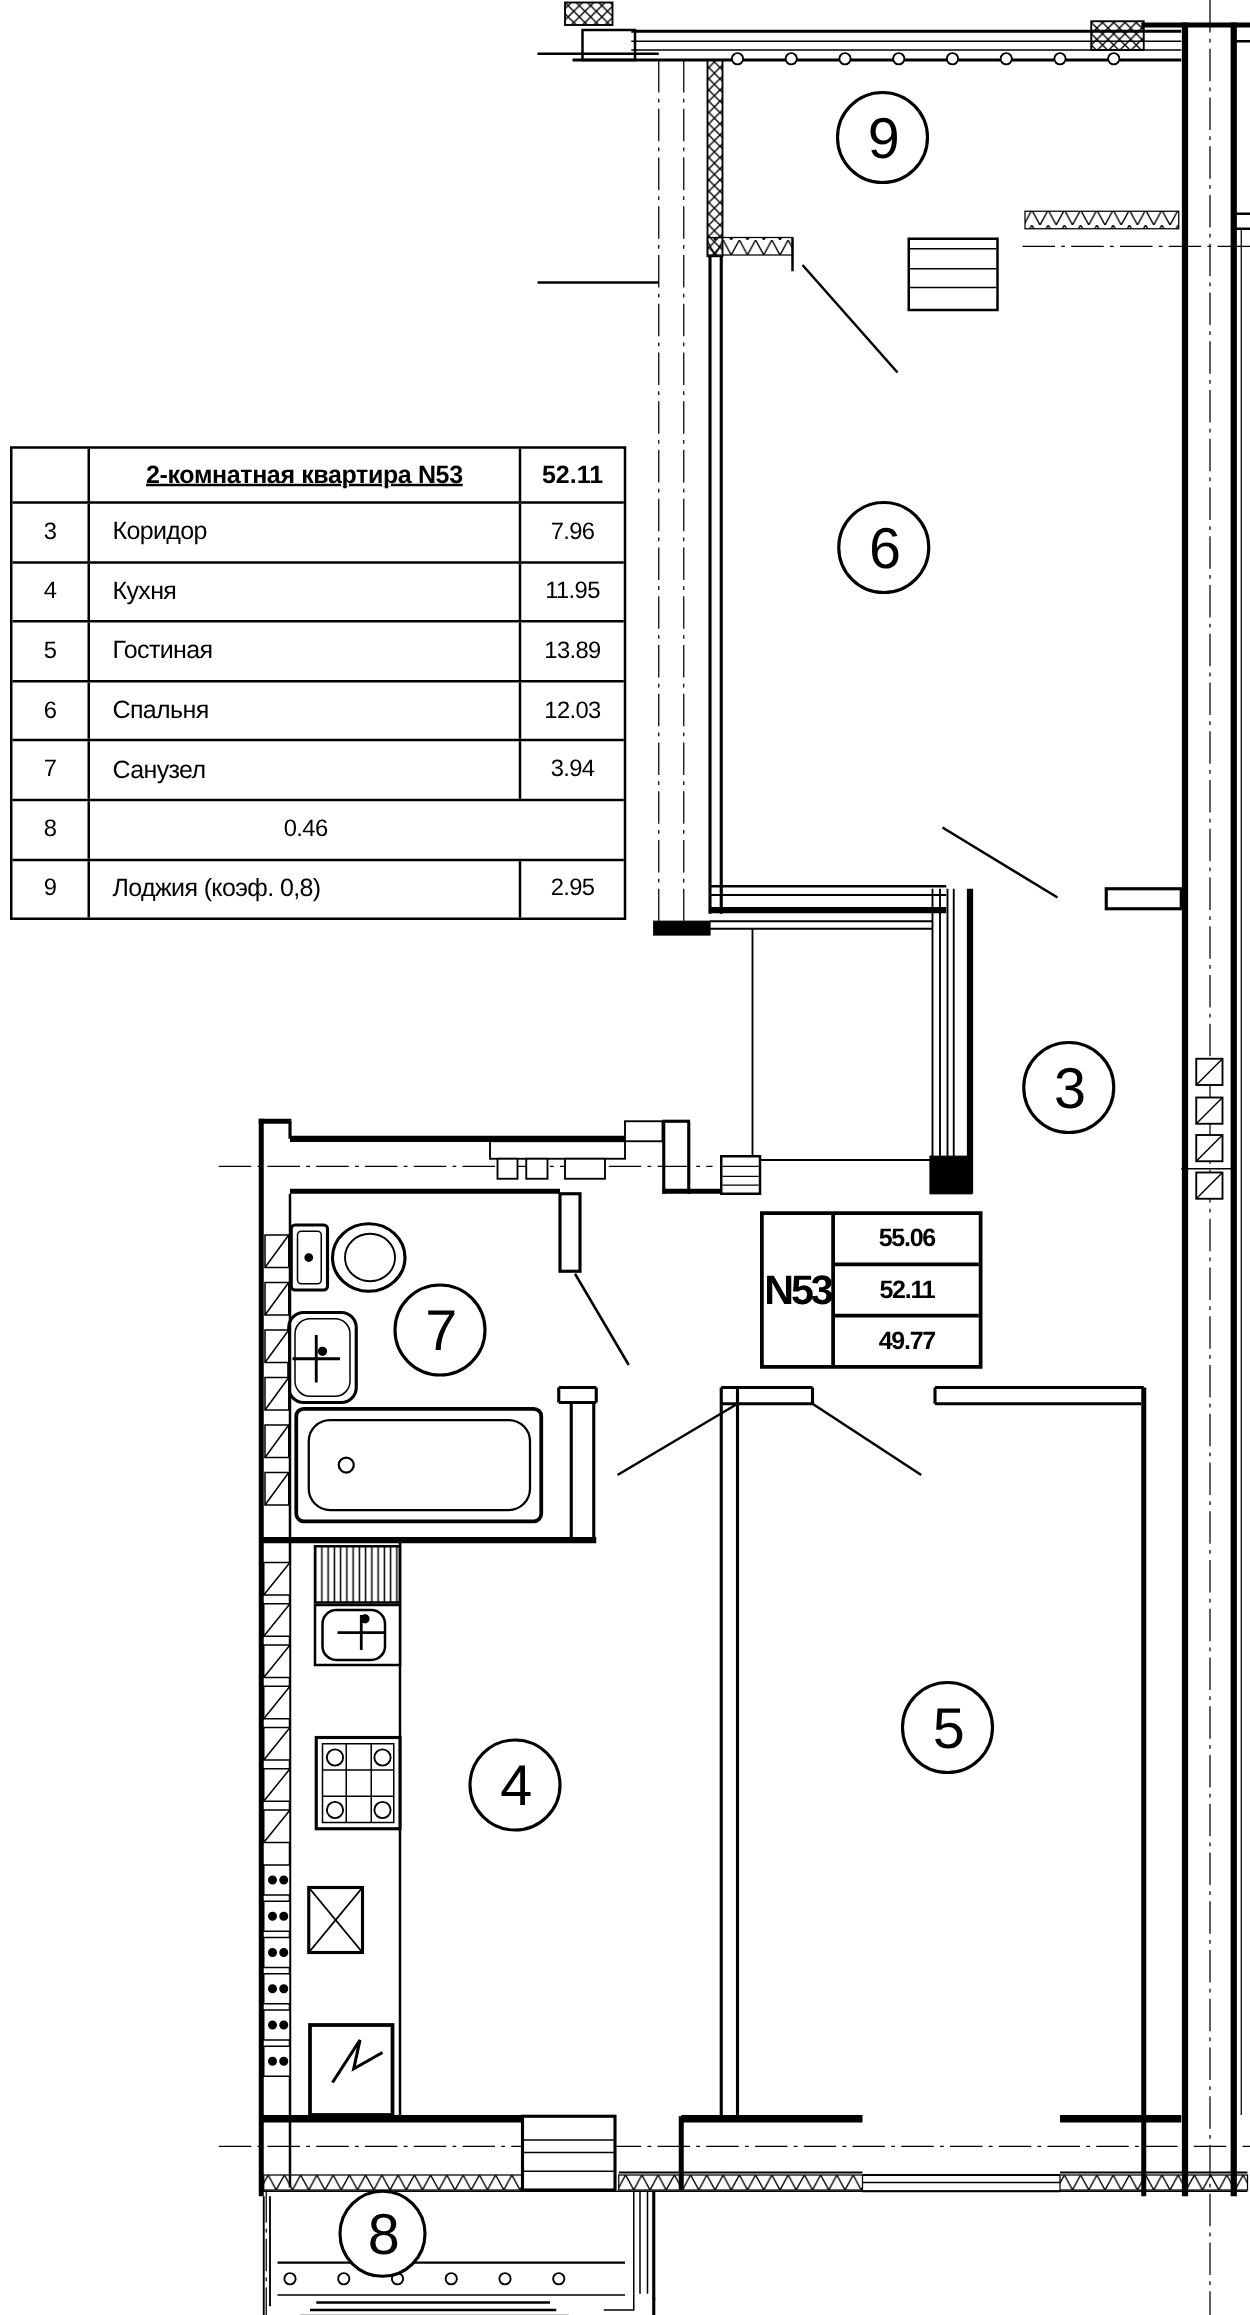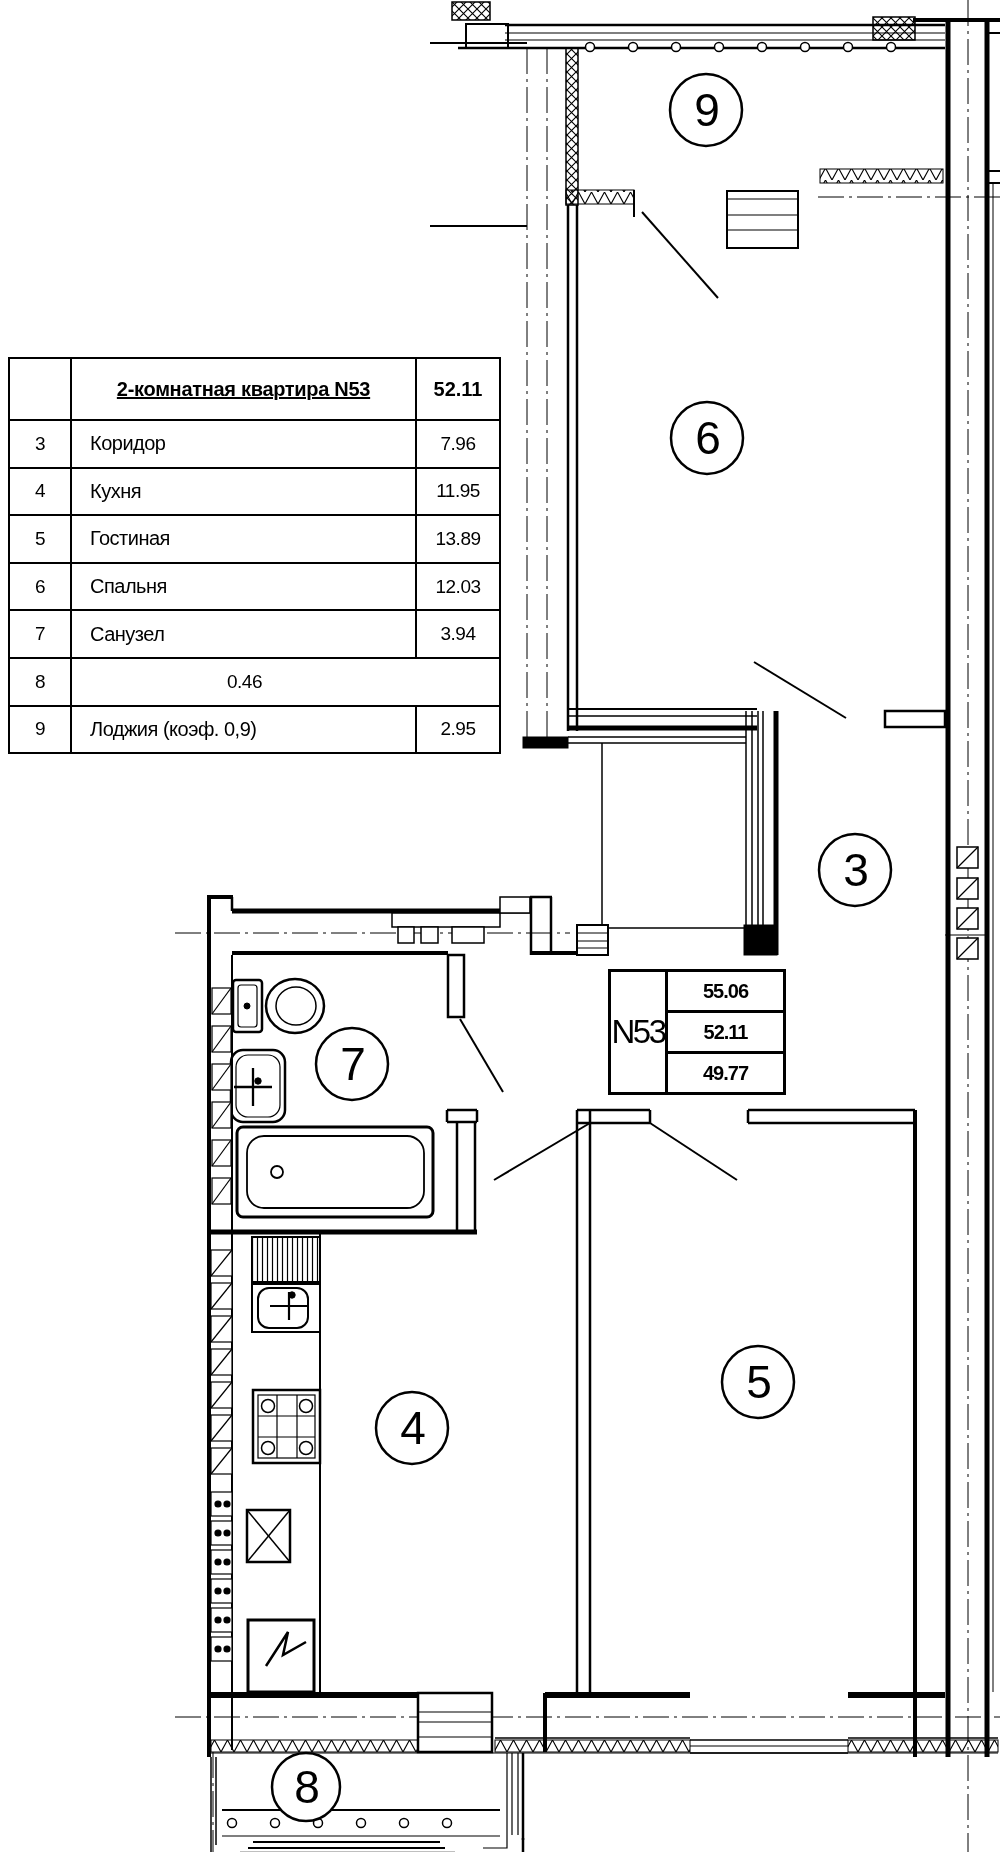--- a/index.html
+++ b/index.html
@@ -3,34 +3,34 @@
 <meta charset="utf-8">
 <style>
   html,body{margin:0;padding:0;background:#fff;}
   #stage{position:relative;width:1000px;height:1852px;background:#fff;overflow:hidden;
          font-family:"Liberation Sans",sans-serif;color:#000;}
   #plan-svg{position:absolute;left:0;top:0;}
 
   
   .legend{position:absolute;left:8px;top:357px;width:489px;border:2px solid #000;background:#fff;}
   .t-row{display:grid;grid-template-columns:62px 1fr 82px;height:45.6px;border-top:2px solid #000;}
-  .t-row.header{height:60px;border-top:none;}
+  .t-row.header{height:42px;border-top:none;}
   .cell{display:flex;align-items:center;}
   .c-num{justify-content:center;border-right:2px solid #000;font-size:19px;letter-spacing:-0.5px;}
   .c-name{padding-left:18px;border-right:2px solid #000;font-size:20px;letter-spacing:-0.5px;}
   .c-val{justify-content:center;font-size:19px;letter-spacing:-0.5px;}
   .t-title{justify-content:center;font-weight:bold;font-size:20px;letter-spacing:-0.3px;
            text-decoration:underline;border-right:2px solid #000;}
   .t-total{justify-content:center;font-weight:bold;font-size:20px;}
 
   
   .stamp{position:absolute;left:608px;top:969px;width:172px;height:120px;border:3px solid #000;
          background:#fff;display:grid;grid-template-columns:57px 1fr;}
   .stamp-num{grid-row:1/4;border-right:3px solid #000;display:flex;align-items:center;justify-content:center;
-             font-weight:normal;font-size:33px;letter-spacing:-2.5px;}
+             font-weight:bold;font-size:33px;letter-spacing:-2.5px;}
   .stamp-val{display:flex;align-items:center;justify-content:center;font-weight:bold;font-size:20px;
              letter-spacing:-1px;border-top:3px solid #000;}
   .stamp-val.first{border-top:none;}
 
   .room-circle-text{font-family:"Liberation Sans",sans-serif;font-size:46px;letter-spacing:-2px;}
 </style>
 </head>
 <body>
 
 <div id="stage">
@@ -398,21 +398,21 @@
       <div class="cell c-num">7</div>
       <div class="cell c-name">Санузел</div>
       <div class="cell c-val">3.94</div>
     </div>
     <div class="t-row">
       <div class="cell c-num">8</div>
       <div class="cell c-val">0.46</div>
     </div>
     <div class="t-row">
       <div class="cell c-num">9</div>
-      <div class="cell c-name">Лоджия (коэф. 0,9)</div>
+      <div class="cell c-name">Лоджия (коэф. 0,8)</div>
       <div class="cell c-val">2.95</div>
     </div>
   </div>
 
   <div class="stamp">
     <div class="stamp-num">N53</div>
     <div class="stamp-val first">55.06</div>
     <div class="stamp-val">52.11</div>
     <div class="stamp-val">49.77</div>
   </div>

